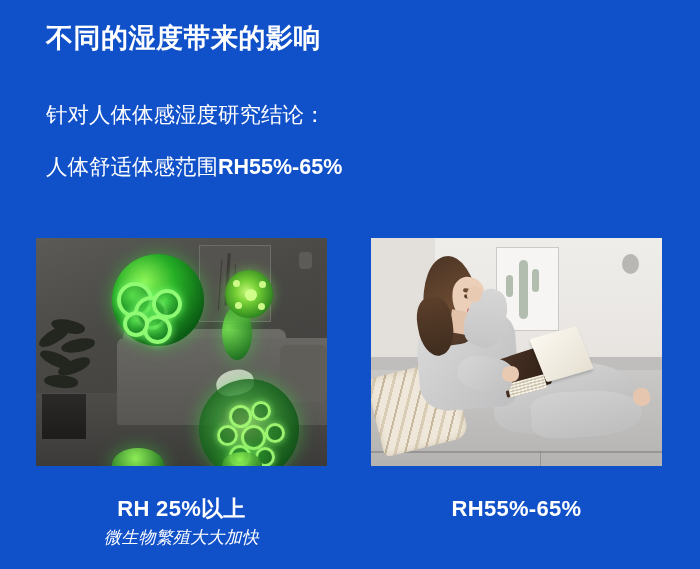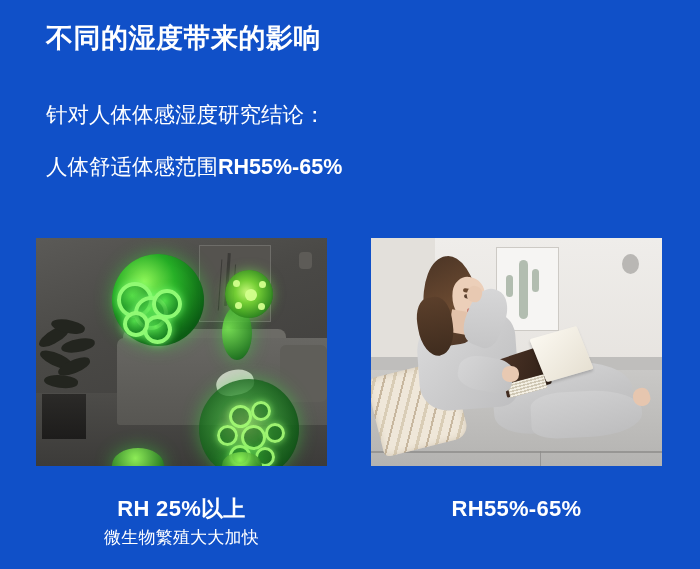--- a/index.html
+++ b/index.html
@@ -339,20 +339,21 @@
     font-size: 22px;
     font-weight: bold;
     line-height: 30px;
     letter-spacing: 0.3px;
   }
   .caption .small {
     display: block;
     font-size: 17px;
     line-height: 28px;
     letter-spacing: 0.2px;
+    font-style: italic;
   }
 </style>
 </head>
 <body>
 
 <div id="poster">
 
   <div class="headline">不同的湿度带来的影响</div>
 
   <div class="body-copy">

